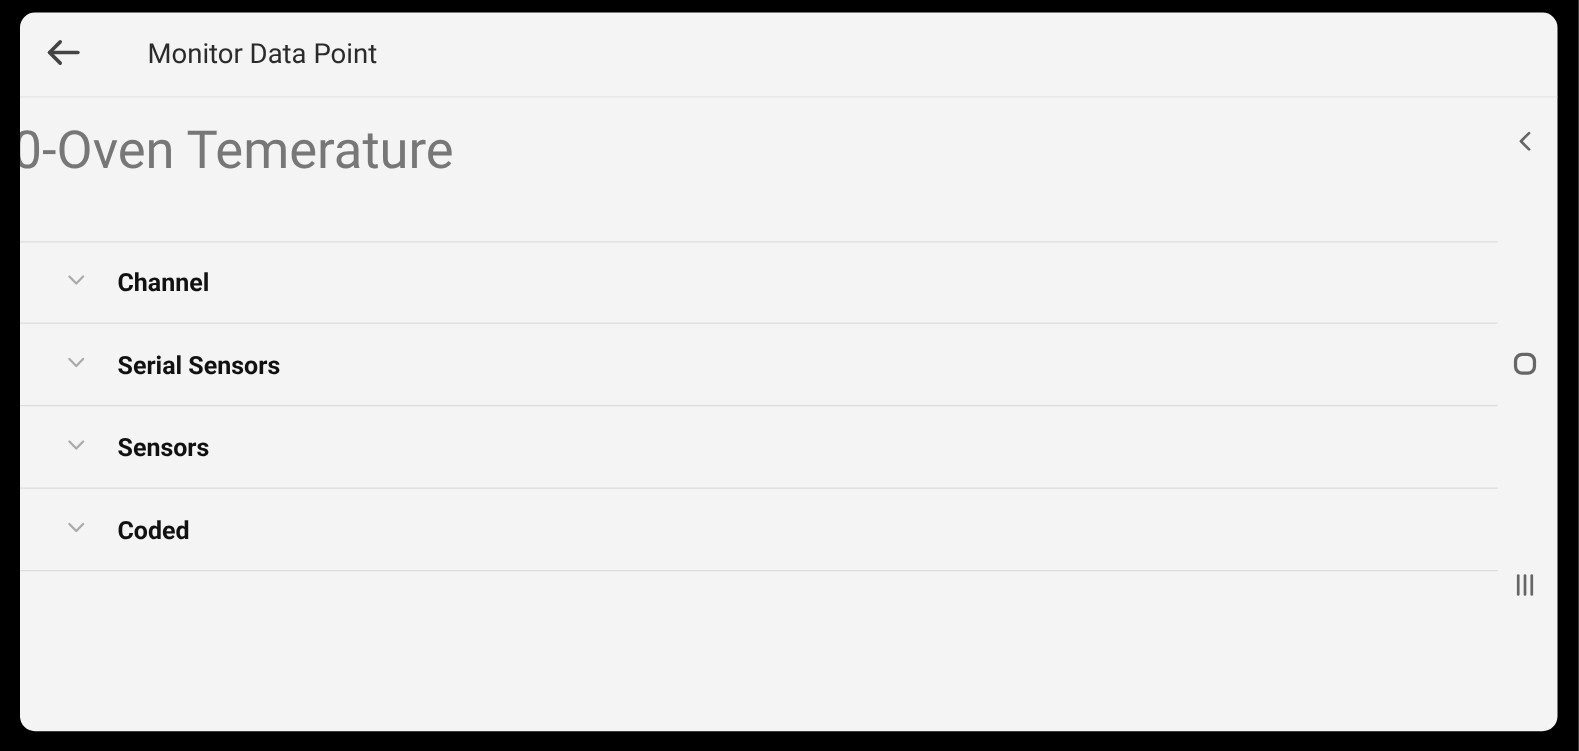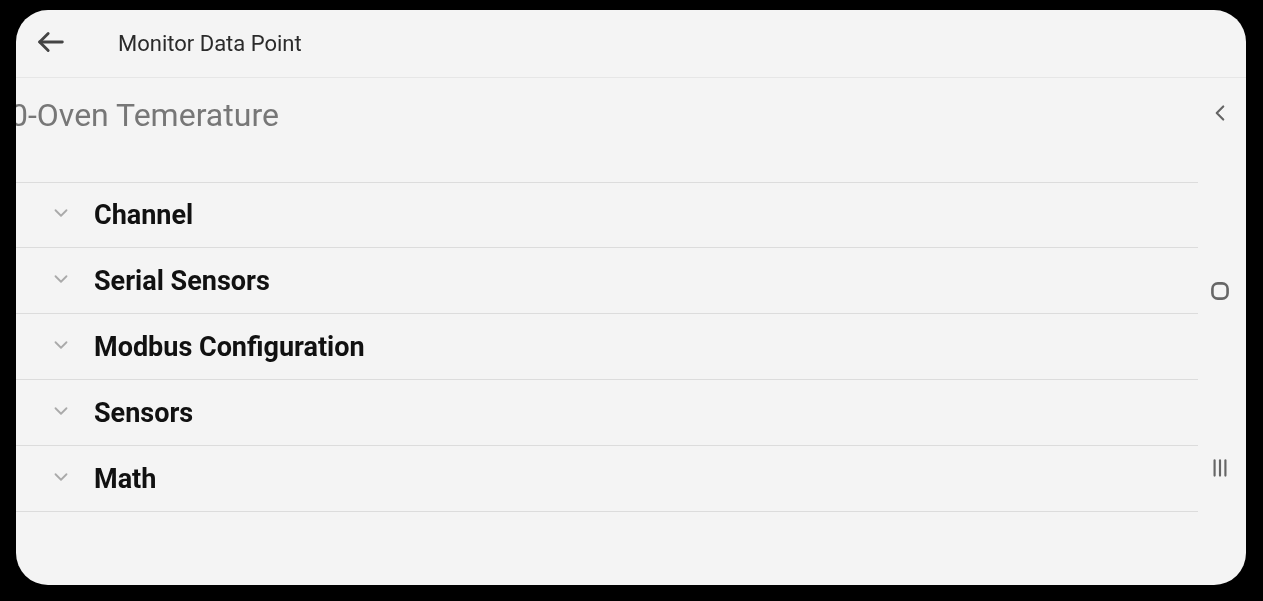--- a/index.html
+++ b/index.html
@@ -7,60 +7,60 @@
       background: #000;
       width: 1263px;
       height: 601px;
       font-family: -apple-system, BlinkMacSystemFont, "Segoe UI", Roboto, sans-serif;
       overflow: hidden;
     }
     .device-frame {
       background: #f4f4f4;
       width: 1230px;
       height: 575px;
-      border-radius: 32px;
+      border-radius: 12px;
       margin: 10px 16px;
       position: relative;
       overflow: hidden;
       box-shadow: 0 2px 6px rgba(0,0,0,0.2);
     }
     .app-bar {
       height: 68px;
       display: flex;
       align-items: center;
       padding: 0 18px;
       border-bottom: 1px solid #e6e6e6;
     }
     .arrow-left-icon svg { width: 34px; height: 34px; }
     .app-title {
       margin-left: 50px;
       font-size: 22px;
       color: #2b2b2b;
       font-weight: 400;
     }
     .page-heading {
-      font-size: 32px;
+      font-size: 42px;
       color: #777;
       font-weight: 400;
       padding: 18px 0 48px 0;
       margin-left: -6px;
     }
     .content { width: 1182px; }
     .section-row {
       height: 66px;
       display: flex;
       align-items: center;
       border-bottom: 1px solid #dcdcdc;
       padding-left: 34px;
       cursor: pointer;
     }
     .section-row:first-of-type { border-top: 1px solid #dcdcdc; }
     .chevron-down-icon svg { width: 22px; height: 22px; }
     .section-label {
-      font-size: 27px;
+      font-size: 20px;
       font-weight: 700;
       color: #111;
       margin-left: 22px;
     }
     .nav-rail {
       position: absolute;
       right: 0;
       top: 0;
       bottom: 0;
       width: 52px;
@@ -102,45 +102,37 @@
 
     <div class="section-row">
       <span class="chevron-down-icon">
         <svg viewBox="0 0 24 24" fill="none" stroke="#aaa" stroke-width="2" stroke-linecap="round" stroke-linejoin="round">
             <polyline points="6 9 12 15 18 9"></polyline>
           </svg>
       </span>
       <span class="section-label">Serial Sensors</span>
     </div>
 
-    <div class="section-row">
-      <span class="chevron-down-icon">
-        <svg viewBox="0 0 24 24" fill="none" stroke="#aaa" stroke-width="2" stroke-linecap="round" stroke-linejoin="round">
-            <polyline points="6 9 12 15 18 9"></polyline>
-          </svg>
-      </span>
-      <span class="section-label">Modbus Configuration</span>
-    </div>
 
     <div class="section-row">
       <span class="chevron-down-icon">
         <svg viewBox="0 0 24 24" fill="none" stroke="#aaa" stroke-width="2" stroke-linecap="round" stroke-linejoin="round">
             <polyline points="6 9 12 15 18 9"></polyline>
           </svg>
       </span>
       <span class="section-label">Sensors</span>
     </div>
 
     <div class="section-row">
       <span class="chevron-down-icon">
         <svg viewBox="0 0 24 24" fill="none" stroke="#aaa" stroke-width="2" stroke-linecap="round" stroke-linejoin="round">
             <polyline points="6 9 12 15 18 9"></polyline>
           </svg>
       </span>
-      <span class="section-label">Math</span>
+      <span class="section-label">Coded</span>
     </div>
 
   </div>
 
   <div class="nav-rail">
     <span class="nav-back-icon">
       <svg viewBox="0 0 24 24" fill="none" stroke="#666" stroke-width="2" stroke-linecap="round" stroke-linejoin="round">
           <polyline points="15 18 9 12 15 6"></polyline>
         </svg>
     </span>

